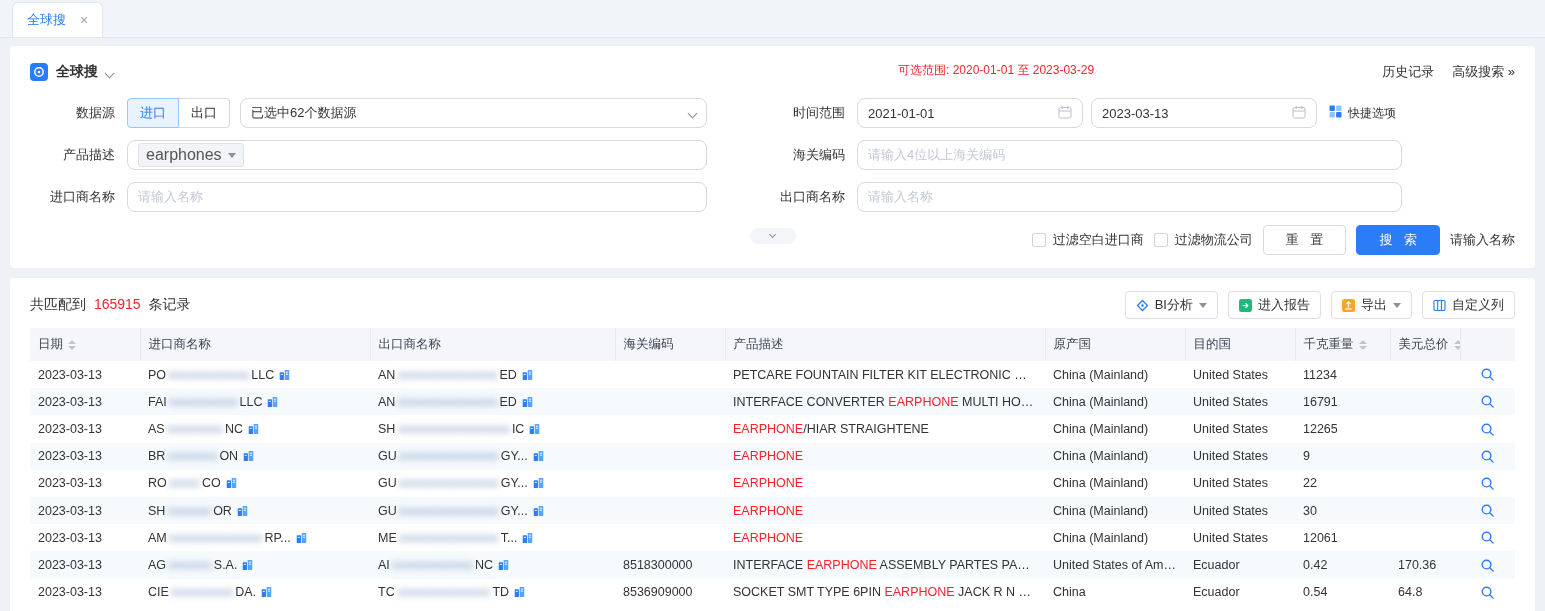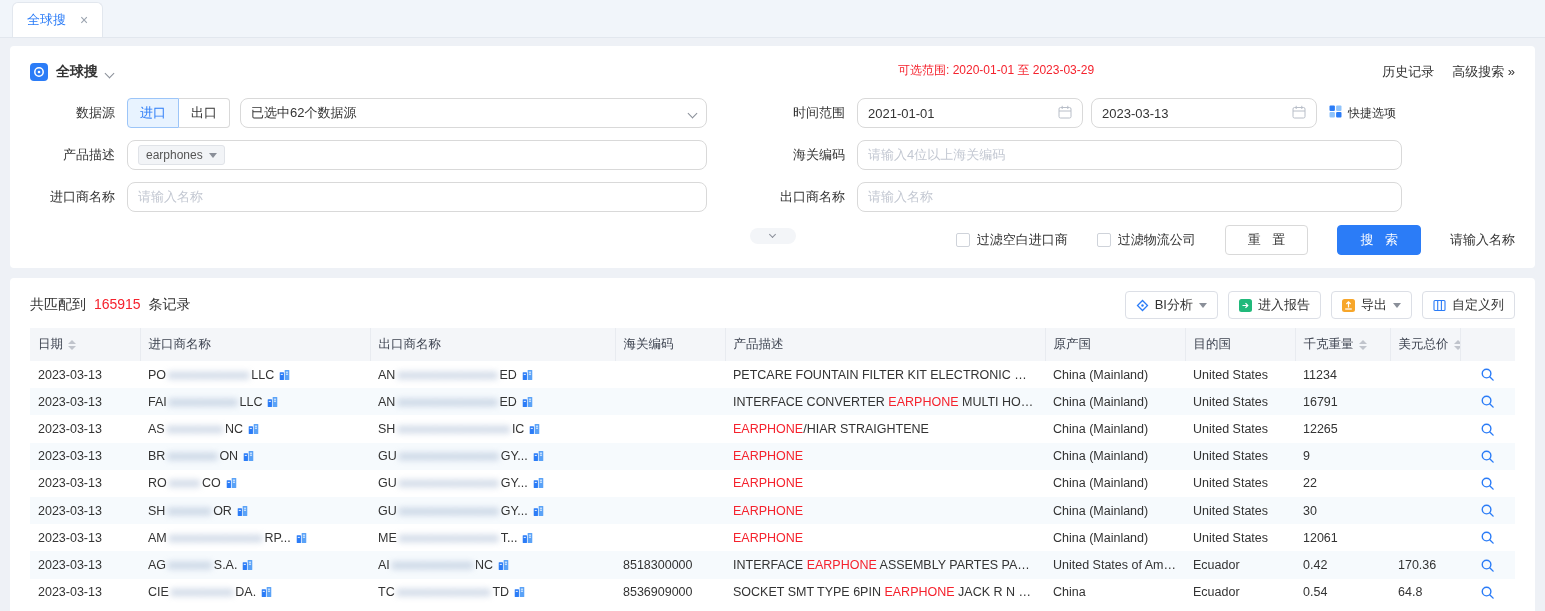--- a/index.html
+++ b/index.html
@@ -59,30 +59,30 @@
   }
   .fake-select { cursor: pointer; }
   .fake-select .sel-text { flex: 1; color: #333; }
   .fake-input .ph { color: #c3c8d2; }
   .fake-input.date { flex: none; width: 226px; cursor: pointer; }
   .fake-input.date .val { flex: 1; color: #333; }
   .gap8 { width: 8px; flex: none; }
 
   .tag {
     background: #f2f4f7; border: 1px solid #e0e3e8; border-radius: 3px;
-    padding: 2px 7px; font-size: 12px; color: #555; display: inline-flex;
+    padding: 2px 7px; font-size: 16px; color: #555; display: inline-flex;
     align-items: center; gap: 6px; cursor: pointer;
   }
 
   .quick {
     border: none; background: transparent; display: inline-flex; align-items: center;
     gap: 6px; margin-left: 12px; font-size: 12px; color: #333; cursor: pointer; flex: none;
   }
 
-  .bottom-row { position: relative; display: flex; align-items: center; justify-content: flex-end; gap: 29px; margin-top: 4px; height: 32px; }
+  .bottom-row { position: relative; display: flex; align-items: center; justify-content: flex-end; gap: 10px; margin-top: 4px; height: 32px; }
   .expander {
     position: absolute; left: 50%; transform: translateX(-50%); top: 4px;
     width: 46px; height: 16px; display: flex; align-items: center; justify-content: center;
     background: #f3f5f8; border-radius: 8px; cursor: pointer;
   }
   .cb { display: inline-flex; align-items: center; gap: 7px; cursor: pointer; color: #333; }
   .cb .box { width: 14px; height: 14px; border: 1px solid #cfd3da; border-radius: 2px; background: #fff; }
   .btn {
     height: 30px; padding: 0 18px; border: 1px solid #d9d9d9; background: #fff;
     border-radius: 4px; font-size: 13px; color: #333; cursor: pointer; letter-spacing: 4px; text-indent: 4px;

